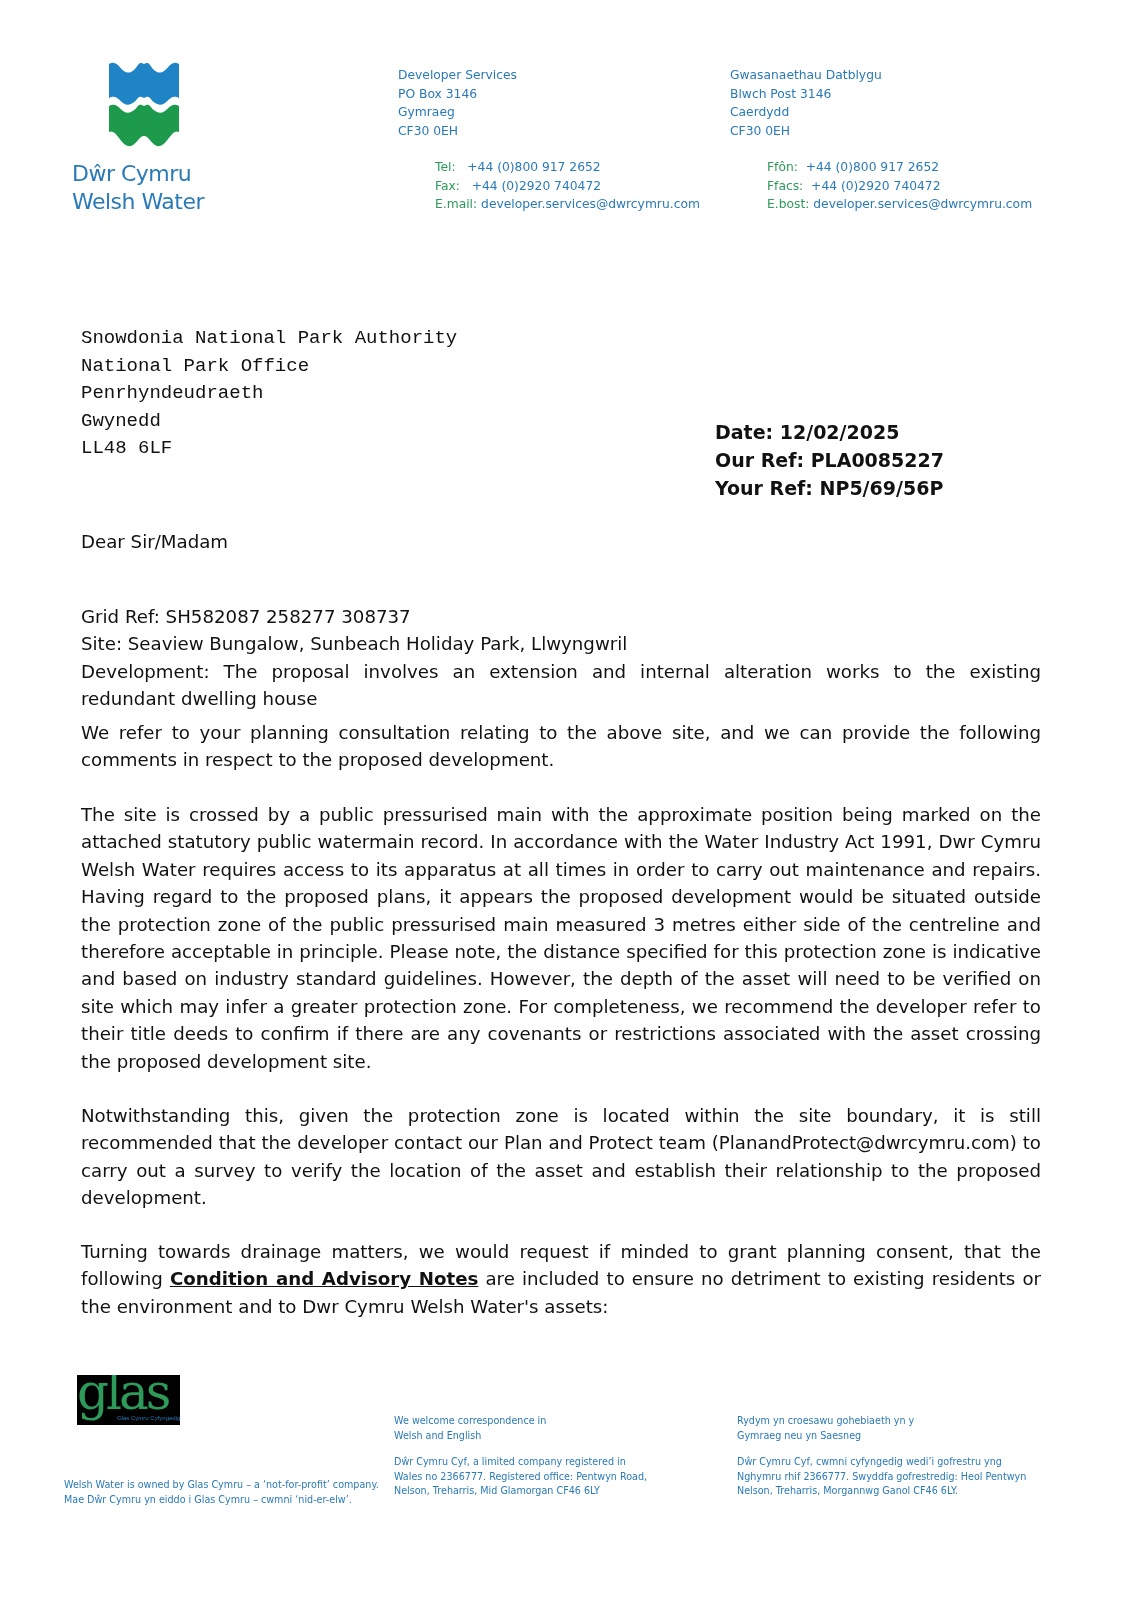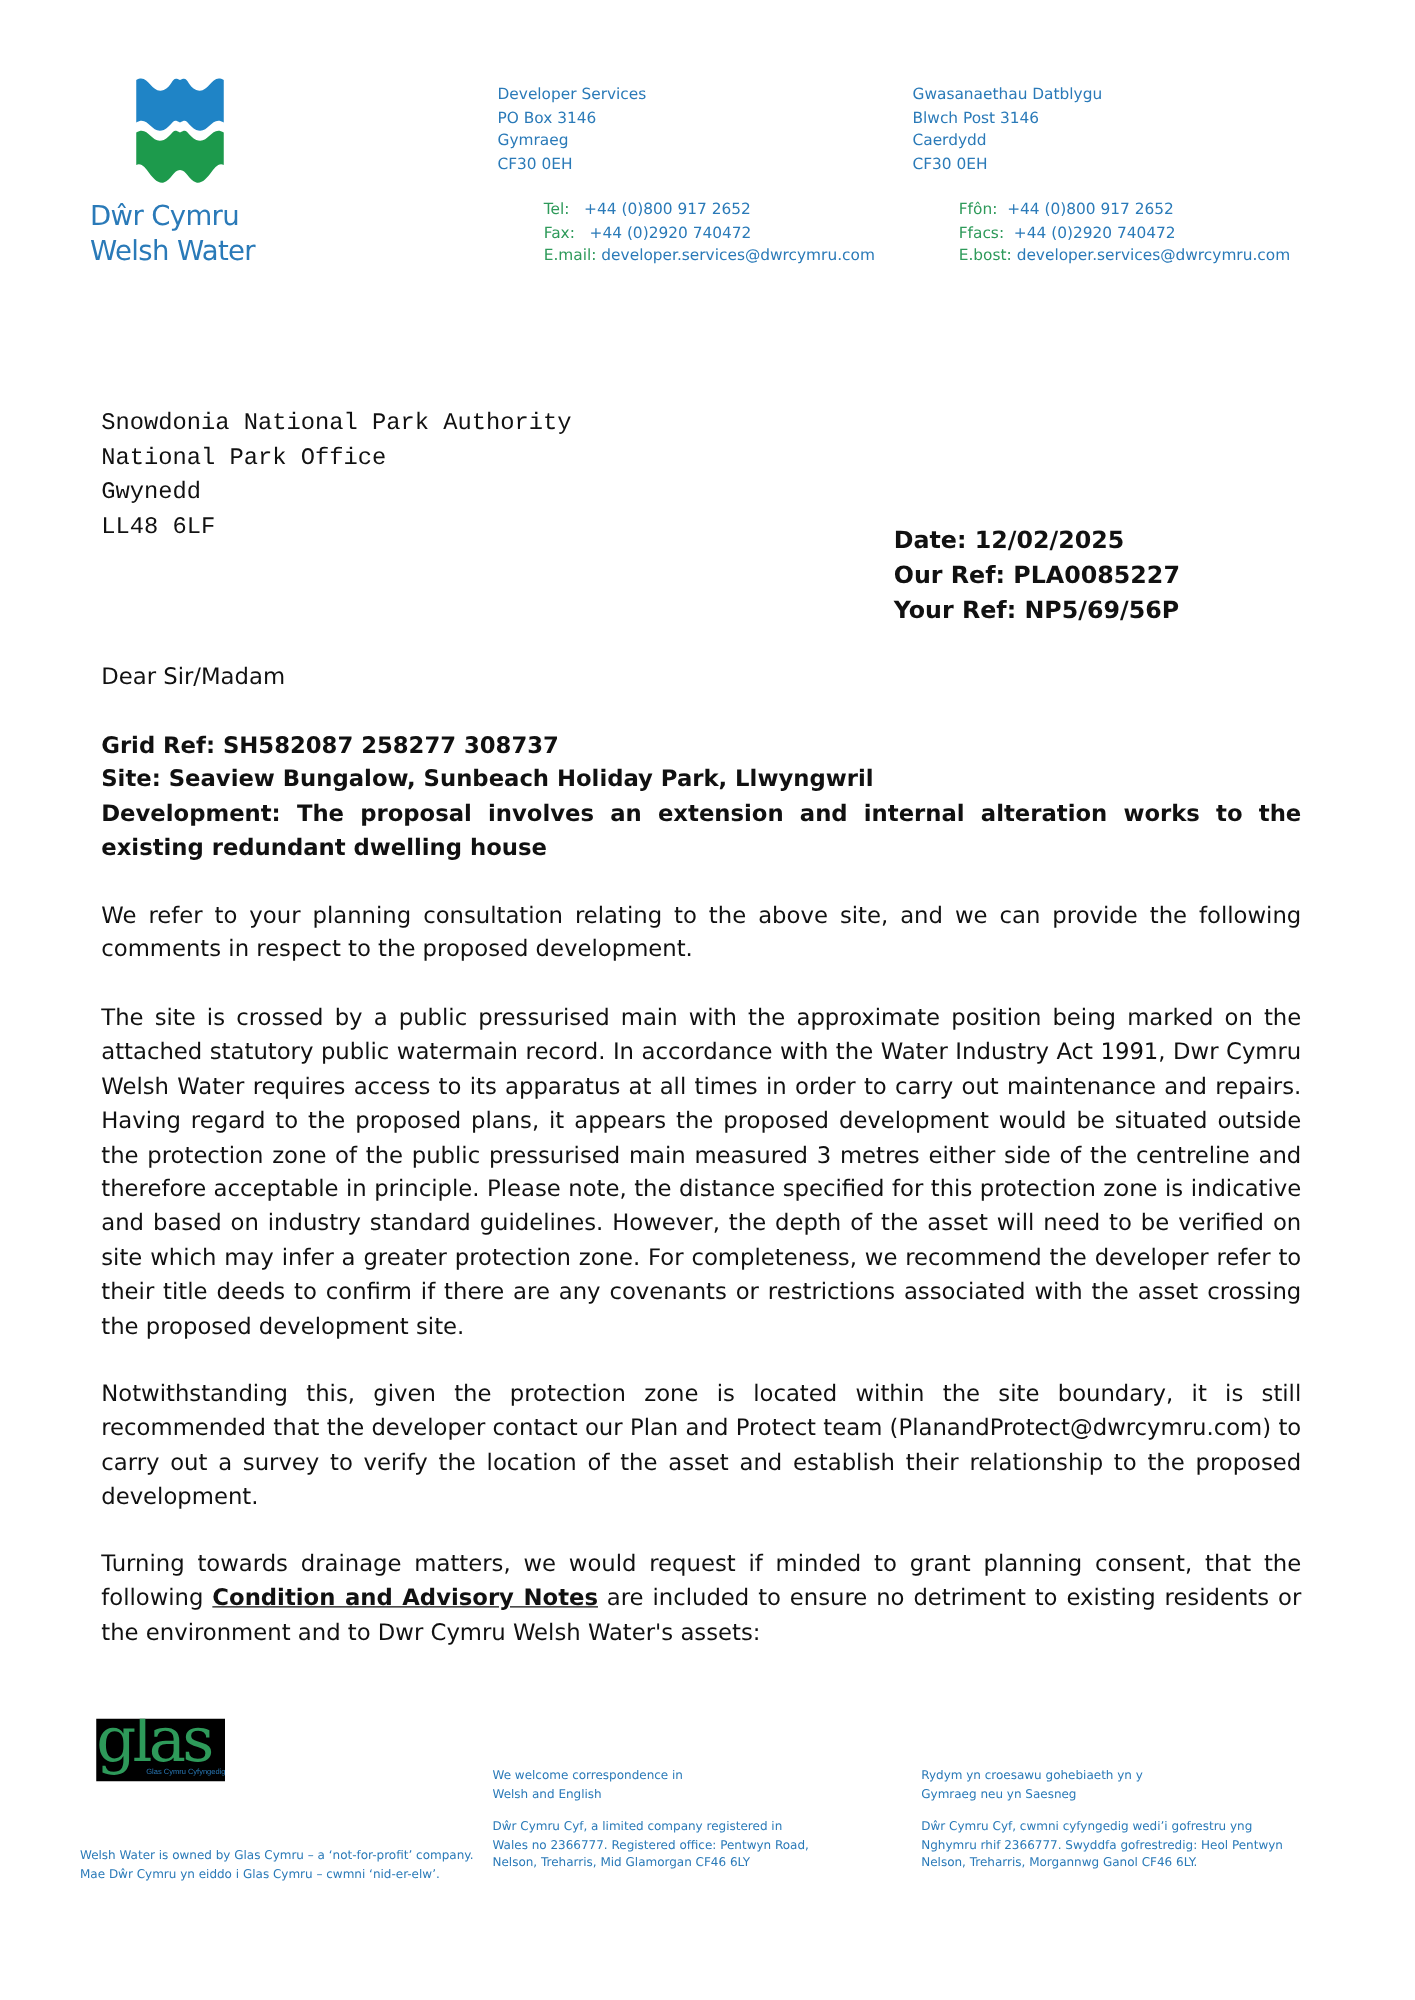--- a/index.html
+++ b/index.html
@@ -7,21 +7,21 @@
     .abs { position: absolute; }
     .logo { left: 72px; top: 62px; width: 150px; }
     .logo svg { display: block; margin-left: 35px; }
     .logo-text { color: #2a7ab8; font-family: "DejaVu Sans", sans-serif; font-size: 22px; line-height: 28px; letter-spacing: -0.5px; margin-top: 12px; white-space: nowrap; }
     .addr { font-family: "DejaVu Sans", sans-serif; font-size: 12.3px; line-height: 18.5px; color: #2a7ab8; white-space: nowrap; }
     .addr .lbl { color: #2e9a5a; margin-left: 37px; }
     .addr .gap { height: 18px; }
     .recipient { left: 81px; top: 279px; font-family: Liberation Mono, monospace; font-size: 19px; line-height: 27.5px; color: #111; margin-top: 46px; }
     .refs { left: 715px; top: 418px; font-family: "DejaVu Sans", sans-serif; font-weight: bold; font-size: 19px; line-height: 28px; }
     .body-text { left: 81px; width: 960px; font-family: "DejaVu Sans", sans-serif; font-size: 18.2px; line-height: 27.4px; text-align: justify; }
-    .bold { font-weight: bold; }
+    .bold { font-weight: normal; margin-top: 20px; }
     .u { text-decoration: underline; font-weight: bold; }
     .glas { left: 77px; top: 1375px; width: 103px; height: 50px; background: #000; overflow: hidden; }
     .glas-word { position: absolute; left: 0px; top: -12px; font-family: "DejaVu Serif", serif; font-size: 50px; color: #2e9a5a; letter-spacing: -3px; }
     .glas-sub { position: absolute; left: 40px; top: 40px; font-size: 6px; color: #2a7ab8; white-space: nowrap; }
     .foot { font-family: "DejaVu Sans", sans-serif; font-size: 9.6px; line-height: 14.6px; color: #2a7ab8; white-space: nowrap; margin-top: 28px; }
     .foot .gap { height: 12px; }
   </style>
 </head>
 <body>
 
@@ -54,20 +54,21 @@
   <div>CF30 0EH</div>
   <div class="gap"></div>
   <div><span class="lbl">Ffôn:</span>&nbsp; <span>+44 (0)800 917 2652</span></div>
   <div><span class="lbl">Ffacs:</span>&nbsp; <span>+44 (0)2920 740472</span></div>
   <div><span class="lbl">E.bost:</span> <span>developer.services@dwrcymru.com</span></div>
 </div>
 
 <div class="abs recipient">
   <div>Snowdonia National Park Authority</div>
   <div>National Park Office</div>
+  <div>Penrhyndeudraeth</div>
   <div>Gwynedd</div>
   <div>LL48 6LF</div>
 </div>
 
 <div class="abs refs">
   <div>Date: 12/02/2025</div>
   <div>Our Ref: PLA0085227</div>
   <div>Your Ref: NP5/69/56P</div>
 </div>
 

